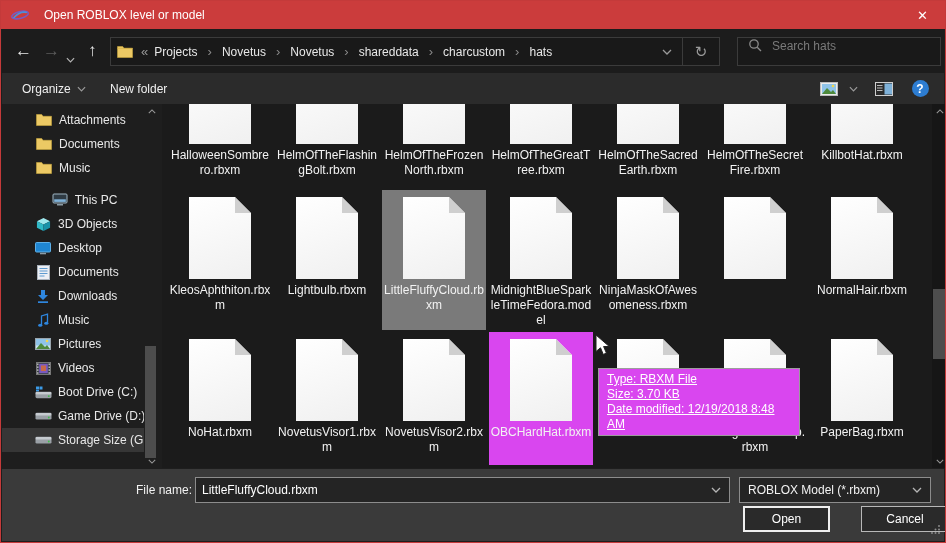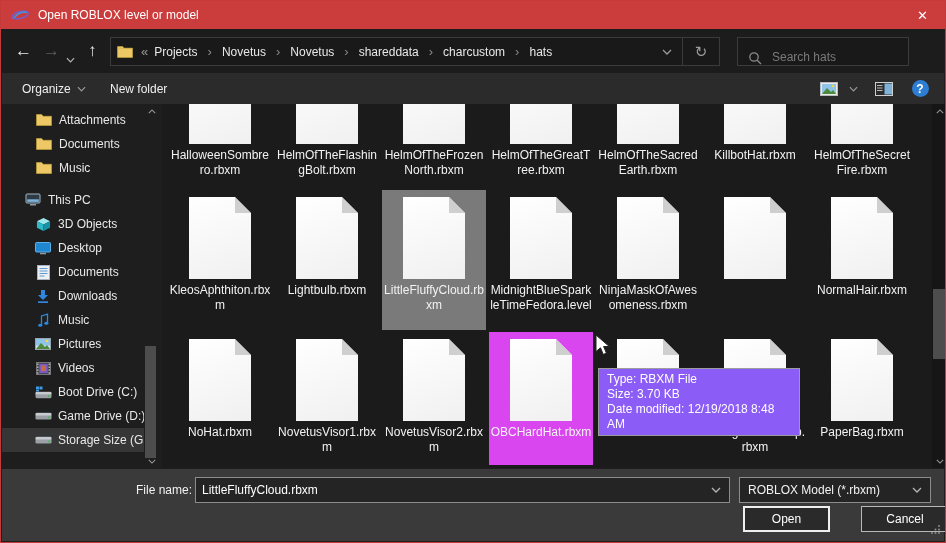--- a/index.html
+++ b/index.html
@@ -3,41 +3,41 @@
 <meta charset="utf-8">
 <style>
   html,body{margin:0;padding:0;background:#101010;}
   *{box-sizing:border-box;}
   .window{
     position:relative;width:946px;height:543px;margin:0 auto;
     background:#1E1E1E;border:1px solid #C43A3A;
     font-family:"Liberation Sans",sans-serif;color:#F0F0F0;overflow:hidden;
   }
   
-  .titlebar{position:absolute;left:0;top:0;right:0;height:28px;background:#CB3C3C;display:flex;align-items:center;}
+  .titlebar{position:absolute;left:0;top:0;right:0;height:28px;background:#CB3C3C;display:flex;align-items:center;gap:6px;}
   .app-icon{margin-left:9px;display:flex;align-items:center;}
   .title-text{margin-left:8px;font-size:12px;color:#FFFFFF;}
   .close-btn{position:absolute;right:0;top:0;width:45px;height:28px;display:flex;align-items:center;justify-content:center;color:#fff;font-size:13px;cursor:default;}
   
   .navrow{position:absolute;left:1px;right:1px;top:28px;height:44px;background:#1C1C1C;}
   .navbtn{position:absolute;font-size:17px;line-height:17px;top:13px;background:none;border:none;padding:0;}
   .nb-back{left:13px;color:#E8E8E8;}
   .nb-fwd{left:41px;color:#5C5C5C;}
   .nb-chev{left:64px;top:20px;}
   .nb-up{left:86px;color:#E8E8E8;}
   .addressbar{position:absolute;left:108px;top:8px;width:610px;height:29px;background:#191919;border:1px solid #3B3B3B;display:flex;align-items:center;font-size:12px;}
   .addr-folder{margin-left:6px;display:flex;}
   .addr-overflow{color:#9A9A9A;margin:0 4px 0 8px;font-size:13px;}
   .crumb{color:#E8E8E8;padding:0 2px;}
   .crumb-sep{color:#8A8A8A;font-size:13px;padding:0 8px;}
   .addr-right{margin-left:auto;display:flex;align-items:center;height:100%;}
   .addr-chevbtn{width:30px;height:100%;display:flex;align-items:center;justify-content:center;}
   .addr-div{width:1px;height:100%;background:#3B3B3B;}
   .refresh-btn{width:36px;height:100%;display:flex;align-items:center;justify-content:center;color:#9A9A9A;font-size:15px;}
-  .searchbox{position:absolute;left:735px;top:8px;width:172px;height:29px;background:#191919;border:1px solid #3B3B3B;display:flex;align-items:flex-end;}
+  .searchbox{position:absolute;left:735px;top:8px;width:204px;height:29px;background:#191919;border:1px solid #3B3B3B;display:flex;align-items:flex-start;}
   .searchbox input{flex:1;background:transparent;border:none;outline:none;color:#D0D0D0;font:12px "Liberation Sans",sans-serif;}
   .searchbox input::placeholder{color:#7A7A7A;}
   .search-icon{margin:0 8px 0 10px;display:flex;}
   
   .toolbar{position:absolute;left:1px;right:1px;top:72px;height:31px;background:#2B2B2B;}
   .tool-item{position:absolute;top:0;height:31px;display:flex;align-items:center;font-size:12px;color:#F0F0F0;gap:6px;padding:0 8px;}
   .ti-organize{left:12px;}
   .ti-newfolder{left:100px;}
   .tool-icon{position:absolute;top:0;height:31px;display:flex;align-items:center;justify-content:center;}
   .ti-views{left:814px;width:26px;}
@@ -46,40 +46,40 @@
   .ti-help{left:905px;width:26px;}
   .help-badge{width:17px;height:17px;border-radius:50%;background:#2D7DD2;color:#fff;font-size:12px;font-weight:bold;display:flex;align-items:center;justify-content:center;}
   
   .sidebar{position:absolute;left:1px;top:103px;width:160px;height:364px;background:#1E1E1E;padding-top:4px;overflow:hidden;}
   .srow{width:142px;height:24px;display:flex;align-items:center;font-size:12px;color:#E8E8E8;}
   .srow .sicon{width:20px;display:flex;justify-content:center;flex:none;}
   .srow .slabel{margin-left:5px;white-space:nowrap;overflow:hidden;}
   .ind-quick{padding-left:32px;}
   .ind-root{padding-left:21px;}
   .ind-child{padding-left:31px;}
-  .gap-top{margin-top:8px;}
+  .gap-top{margin-top:8px;justify-content:center;}
   .srow.hover{background:#363636;}
   .side-scroll{position:absolute;left:142px;top:0;width:15px;height:364px;}
   .side-scroll .thumb{position:absolute;left:1px;top:242px;width:11px;height:112px;background:#4D4D4D;}
   .scroll-arrow{position:absolute;left:0;width:15px;height:12px;display:flex;align-items:center;justify-content:center;}
   
   .filearea{position:absolute;left:161px;top:103px;width:770px;height:364px;background:#1B1B1B;display:grid;grid-template-columns:repeat(7,104px);grid-template-rows:84px 140px 133px;column-gap:3px;row-gap:2px;padding-left:6px;overflow:hidden;}
   .cell{display:flex;flex-direction:column;align-items:center;}
   .cell.sel{background:#7A7A7A;}
   .cell.hov{background:#d946ef;}
   .clip{width:62px;height:40px;overflow:hidden;flex:none;}
   .clip .doc{margin-top:-42px;}
   .doc{width:62px;height:82px;flex:none;position:relative;background:linear-gradient(160deg,#FFFFFF 0%,#F0F0F0 100%);clip-path:polygon(0 0,calc(100% - 16px) 0,100% 16px,100% 100%,0 100%);}
   .doc::after{content:"";position:absolute;top:0;right:0;width:16px;height:16px;background:linear-gradient(to top right,#CFCFCF 49%,transparent 51%);}
   .cell.r23{padding-top:7px;}
   .flabel{margin-top:4px;width:102px;font-size:12px;line-height:15px;color:#F2F2F2;text-align:center;word-break:break-all;}
   .vscroll{position:absolute;left:931px;top:103px;width:14px;height:364px;background:#161616;}
   .vscroll .thumb{position:absolute;left:1px;top:185px;width:12px;height:70px;background:#4D4D4D;}
   
-  .tooltip{position:absolute;left:597px;top:367px;width:202px;background:#8b5cf6;border:1px solid #9C9C9C;padding:3px 8px;font-size:12px;line-height:15px;color:#FFFFFF;z-index:40;}
+  .tooltip{position:absolute;left:597px;top:367px;width:202px;background:#d946ef;border:1px solid #9C9C9C;padding:3px 8px;font-size:12px;line-height:15px;color:#FFFFFF;z-index:40;text-decoration:underline;}
   .cursor{position:absolute;left:594px;top:333px;z-index:50;}
   
   .footer{position:absolute;left:1px;right:1px;top:468px;bottom:1px;background:#3A3A3A;text-decoration:underline;}
   .fn-label{position:absolute;left:118px;top:14px;width:72px;text-align:right;font-size:12px;color:#F2F2F2;}
   .combo{position:absolute;height:26px;background:#242424;border:1px solid #8C8C8C;display:flex;align-items:center;font-size:12px;color:#F2F2F2;}
   .combo-name{left:193px;top:8px;width:535px;}
   .combo-type{left:737px;top:8px;width:192px;padding-left:8px;}
   .combo-name input{flex:1;background:transparent;border:none;outline:none;color:#fff;font:12px "Liberation Sans",sans-serif;padding:0 6px;}
   .combo .chev-box{margin-left:auto;width:26px;display:flex;justify-content:center;}
   .btn{position:absolute;height:26px;background:#2A2A2A;color:#FFFFFF;font-size:12px;display:flex;align-items:center;justify-content:center;}
@@ -384,44 +384,44 @@
     <div class="cell r1">
         <div class="clip">
           <div class="doc"></div>
         </div>
         <div class="flabel">HelmOfTheSacredEarth.rbxm</div>
       </div>
     <div class="cell r1">
         <div class="clip">
           <div class="doc"></div>
         </div>
+        <div class="flabel">HelmOfTheSecretFire.rbxm</div>
+      </div>
+    <div class="cell r1">
+        <div class="clip">
+          <div class="doc"></div>
+        </div>
         <div class="flabel">KillbotHat.rbxm</div>
       </div>
-    <div class="cell r1">
-        <div class="clip">
-          <div class="doc"></div>
-        </div>
-        <div class="flabel">HelmOfTheSecretFire.rbxm</div>
-      </div>
 
     <div class="cell r23">
         <div class="doc"></div>
         <div class="flabel">KleosAphthiton.rbxm</div>
       </div>
     <div class="cell r23">
         <div class="doc"></div>
         <div class="flabel">Lightbulb.rbxm</div>
       </div>
     <div class="cell r23 sel">
         <div class="doc"></div>
         <div class="flabel">LittleFluffyCloud.rbxm</div>
       </div>
     <div class="cell r23">
         <div class="doc"></div>
-        <div class="flabel">MidnightBlueSparkleTimeFedora.level</div>
+        <div class="flabel">MidnightBlueSparkleTimeFedora.model</div>
       </div>
     <div class="cell r23">
         <div class="doc"></div>
         <div class="flabel">NinjaMaskOfAwesomeness.rbxm</div>
       </div>
     <div class="cell r23">
         <div class="doc"></div>
       </div>
     <div class="cell r23">
         <div class="doc"></div>

